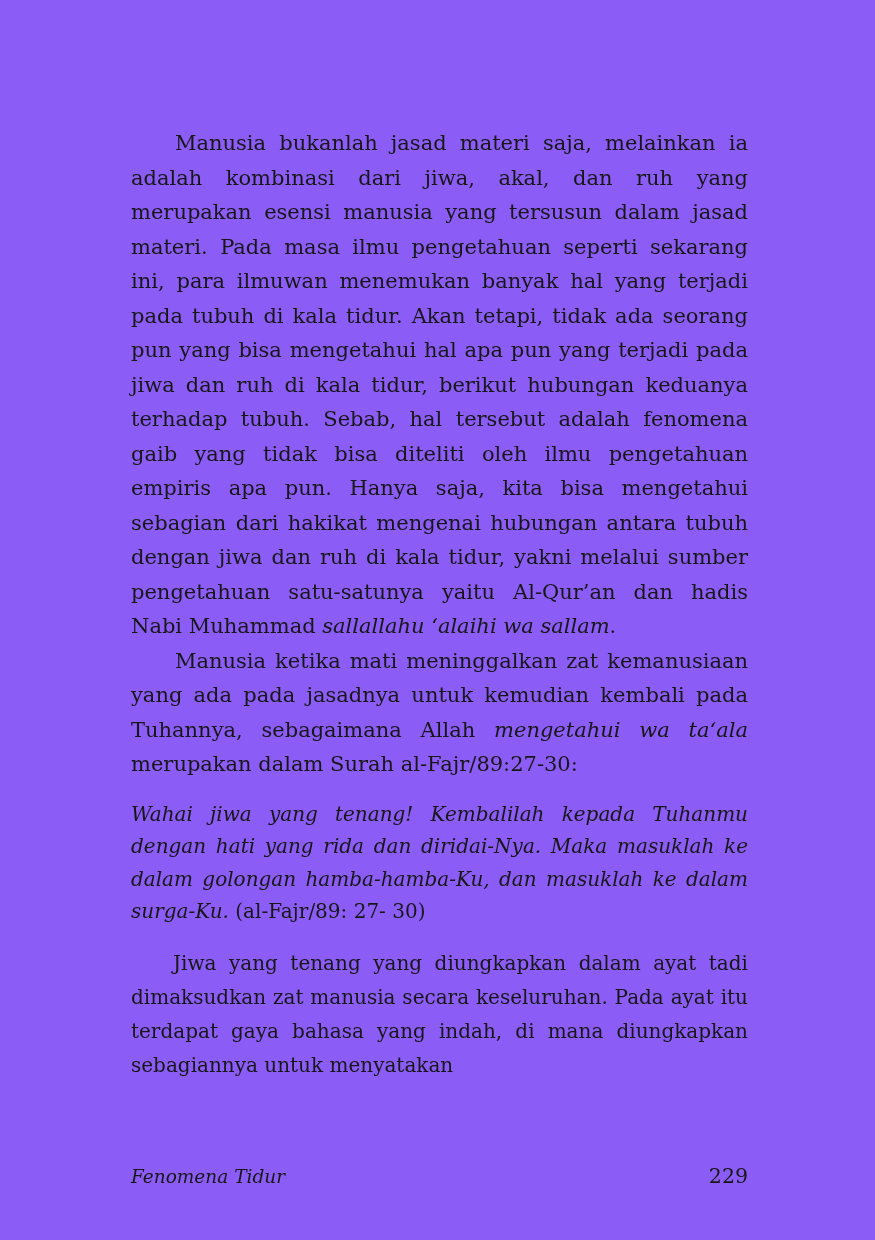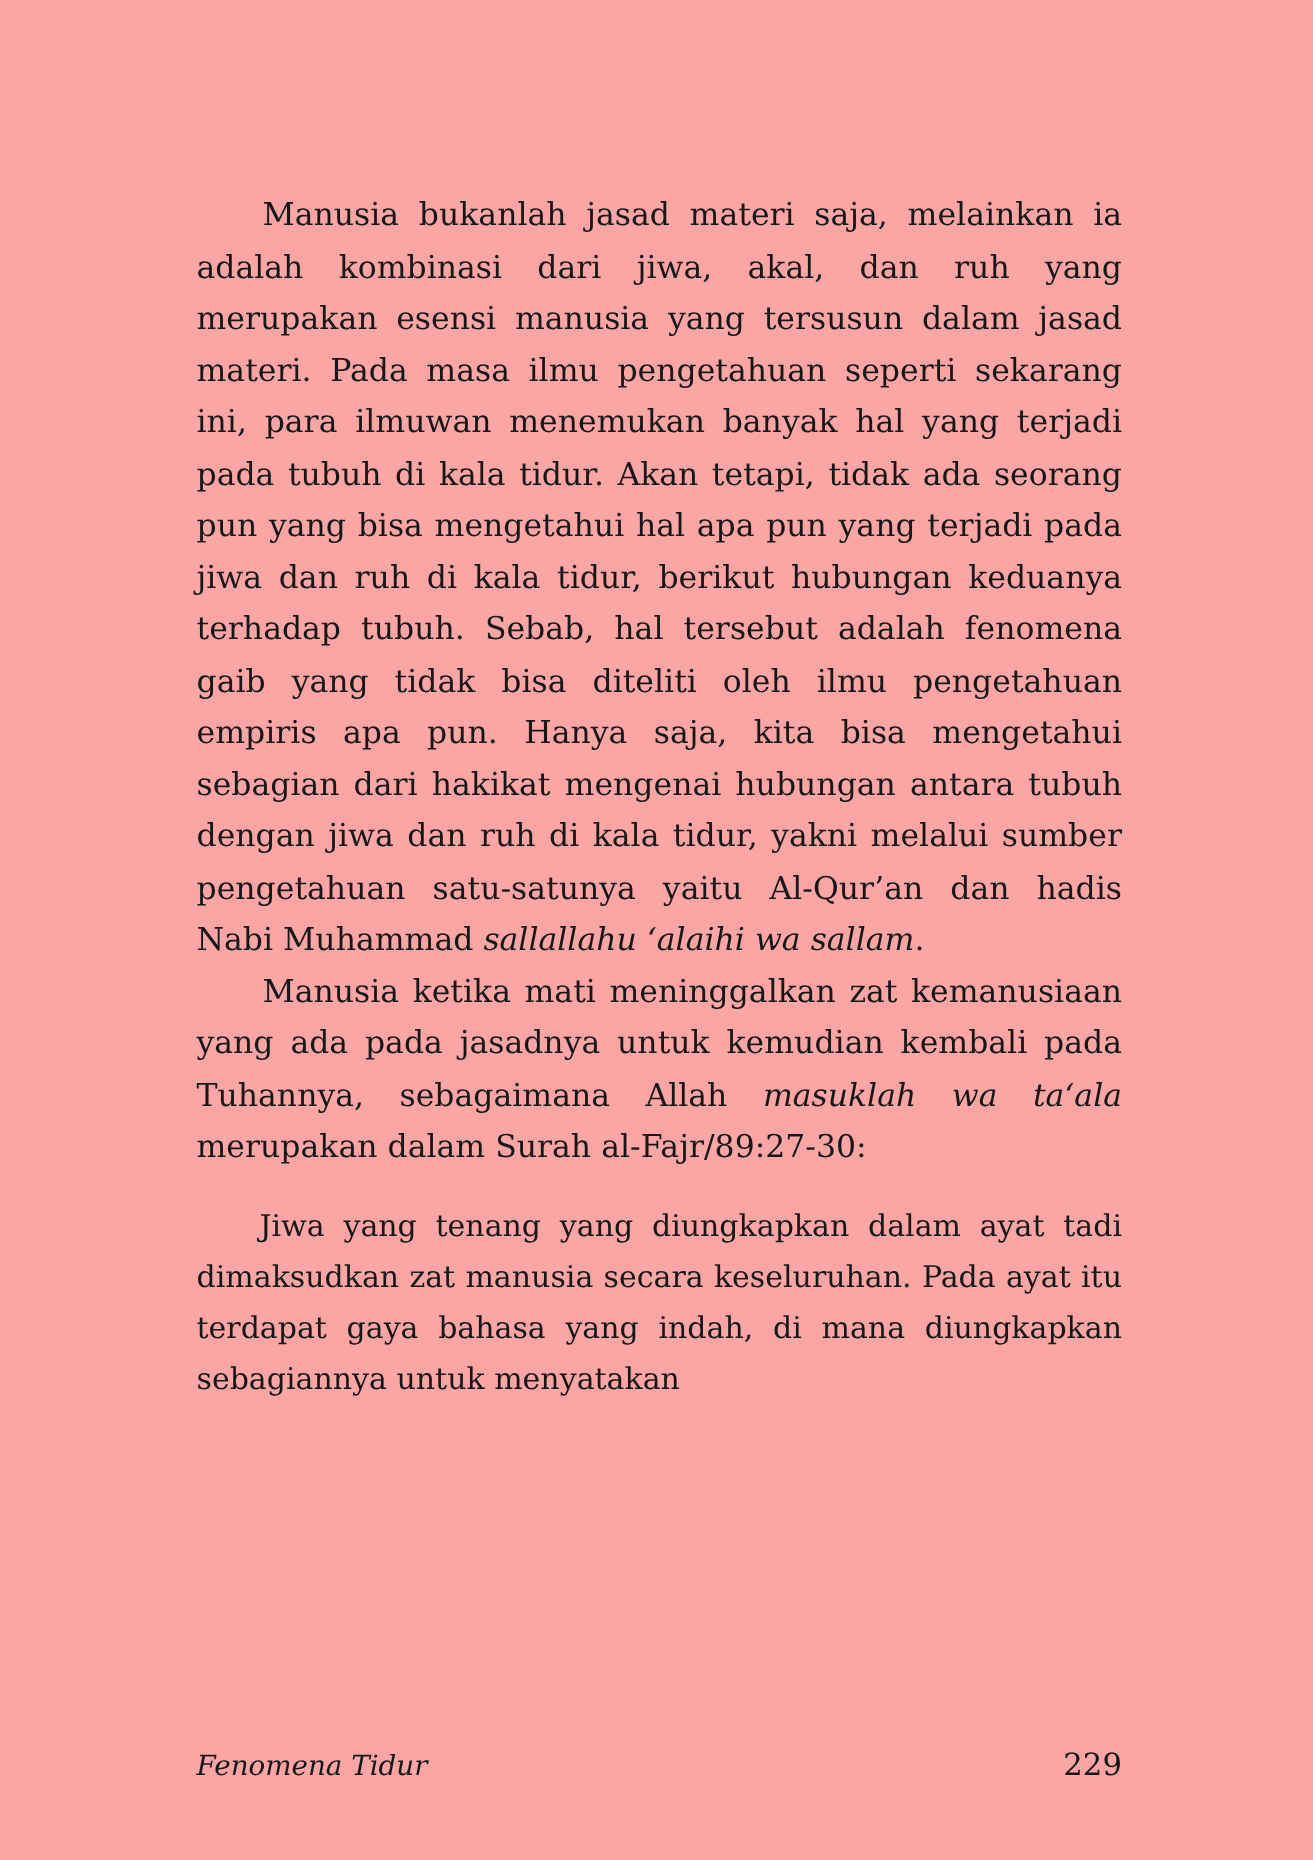--- a/index.html
+++ b/index.html
@@ -4,21 +4,21 @@
   <style>
     html, body {
       margin: 0;
       padding: 0;
       background: #ffffff;
     }
     .page {
       position: relative;
       width: 875px;
       height: 1240px;
-      background: #fca5a5;
+      background: #8b5cf6;
       color: #171717;
       font-family: "DejaVu Serif", serif;
       overflow: hidden;
     }
     .text-block {
       position: absolute;
       left: 131px;
       top: 126px;
       width: 617px;
     }
@@ -84,23 +84,24 @@
   </style>
 </head>
 <body>
 
 <div class="page">
 
   <main class="text-block">
 
     <p class="para body-par indent"><span>Manusia bukanlah jasad materi saja, melainkan ia adalah kombinasi dari jiwa, akal, dan ruh yang merupakan esensi manusia yang tersusun dalam jasad materi. Pada masa ilmu pengetahuan seperti sekarang ini, para ilmuwan menemukan banyak hal yang terjadi pada tubuh di kala tidur. Akan tetapi, tidak ada seorang pun yang bisa mengetahui hal apa pun yang terjadi pada jiwa dan ruh di kala tidur, berikut hubungan keduanya terhadap tubuh. Sebab, hal tersebut adalah fenomena gaib yang tidak bisa diteliti oleh ilmu pengetahuan empiris apa pun. Hanya saja, kita bisa mengetahui sebagian dari hakikat mengenai hubungan antara tubuh dengan jiwa dan ruh di kala tidur, yakni melalui sumber pengetahuan satu-satunya yaitu Al-Qur’an dan hadis Nabi Muhammad </span><em>sallallahu ‘alaihi wa sallam</em><span>.</span></p>
 
-    <p class="para body-par indent"><span>Manusia ketika mati meninggalkan zat kemanusiaan yang ada pada jasadnya untuk kemudian kembali pada Tuhannya, sebagaimana Allah </span><em>masuklah wa ta‘ala</em><span> merupakan dalam Surah al-Fajr/89:27-30:</span></p>
+    <p class="para body-par indent"><span>Manusia ketika mati meninggalkan zat kemanusiaan yang ada pada jasadnya untuk kemudian kembali pada Tuhannya, sebagaimana Allah </span><em>mengetahui wa ta‘ala</em><span> merupakan dalam Surah al-Fajr/89:27-30:</span></p>
 
 
+    <p class="para translation"><em>Wahai jiwa yang tenang! Kembalilah kepada Tuhanmu dengan hati yang rida dan diridai-Nya. Maka masuklah ke dalam golongan hamba-hamba-Ku, dan masuklah ke dalam surga-Ku.</em><span class="citation"> (al-Fajr/89: 27- 30)</span></p>
 
     <p class="para p3">Jiwa yang tenang yang diungkapkan dalam ayat tadi dimaksudkan zat manusia secara keseluruhan. Pada ayat itu terdapat gaya bahasa yang indah, di mana diungkapkan sebagiannya untuk menyatakan</p>
 
   </main>
 
   <footer class="footer">
     <span class="running-title">Fenomena Tidur</span>
     <span class="page-number">229</span>
   </footer>
 

